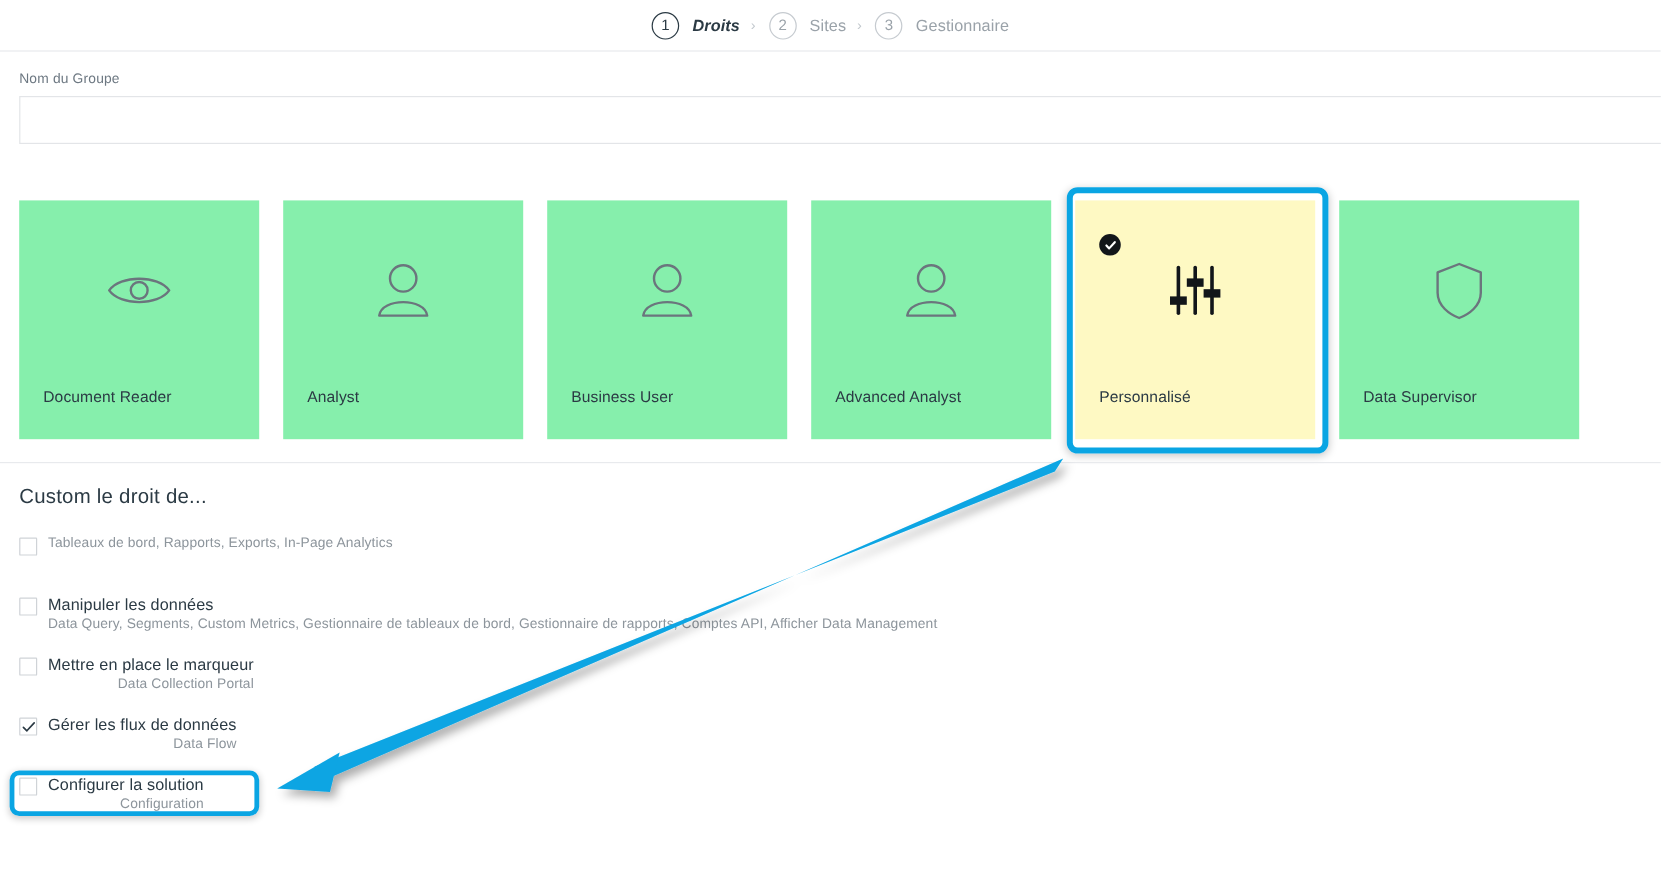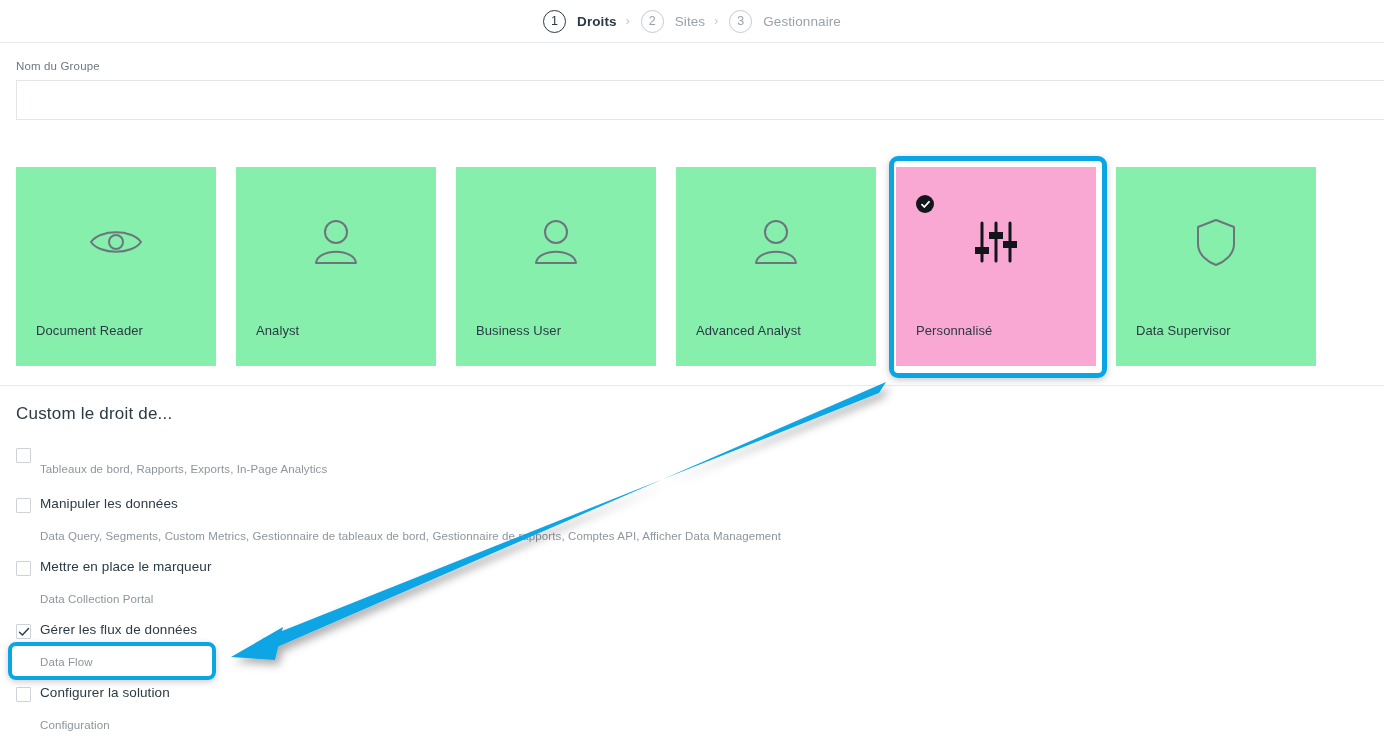--- a/index.html
+++ b/index.html
@@ -24,21 +24,21 @@
   .step-circle {
     width: 23px; height: 23px; border-radius: 50%;
     border: 1px solid #c6cbd0;
     display: flex; align-items: center; justify-content: center;
     font-size: 12.5px; color: #9aa2a9; background: #fff;
   }
   .step.active .step-circle { border-color: #2b3a44; color: #2b3a44; }
   .step-label {
     margin-left: 11px; font-size: 13.5px; color: #9aa2a9; letter-spacing: .1px;
   }
-  .step.active .step-label { color: #2b3a44; font-weight: bold; }
+  .step.active .step-label { color: #2b3a44; font-weight: bold; font-style: italic; }
   .step-sep {
     margin: 0 11px 0 9px; font-size: 12px; color: #c2c8cd;
   }
 
   
   .field-block { position: absolute; left: 16px; top: 60px; }
   .field-label {
     font-size: 11.5px; color: #6d7882; letter-spacing: .15px;
     margin-bottom: 8px;
   }
@@ -62,21 +62,21 @@
     display: flex; flex-direction: column;
     cursor: pointer;
   }
   .card-icon {
     flex: 1; display: flex; align-items: center; justify-content: center;
     padding-bottom: 6px;
   }
   .card-label {
     font-size: 13px; color: #2b3a44; padding: 0 0 28px 20px; letter-spacing: .1px;
   }
-  .card.selected { background: #f9a8d4; }
+  .card.selected { background: #fef9c3; }
   .card-check {
     position: absolute; left: 20px; top: 28px;
     width: 18px; height: 18px; border-radius: 50%;
     background: #12161a;
     display: flex; align-items: center; justify-content: center;
   }
   .card-check svg { display: block; }
 
   
   .annot-card {
@@ -108,22 +108,22 @@
     border: 1px solid #cfd3d7; background: #fff; flex: 0 0 auto;
     border-radius: 1px; display: flex; align-items: center; justify-content: center;
     cursor: pointer;
   }
   .perm-box svg { display: block; }
   .perm-text { padding-top: 0; }
   .perm-name {
     font-size: 13.5px; color: #2b3a44; line-height: 17px; letter-spacing: .1px;
   }
   .perm-desc {
-    font-size: 11.5px; color: #8d959c; line-height: 16px; margin-top: 16px;
-    letter-spacing: .1px; white-space: nowrap;
+    font-size: 11.5px; color: #8d959c; line-height: 16px; margin-top: 0;
+    letter-spacing: .1px; white-space: nowrap; text-align: right;
   }
 
   
   .annot-perm {
     position: absolute; left: 8px; top: 642px;
     width: 208px; height: 38px;
     border: 4px solid #0aa5e3; border-radius: 8px;
     box-shadow: 0 2px 6px rgba(0,0,0,.2);
     pointer-events: none;
   }

